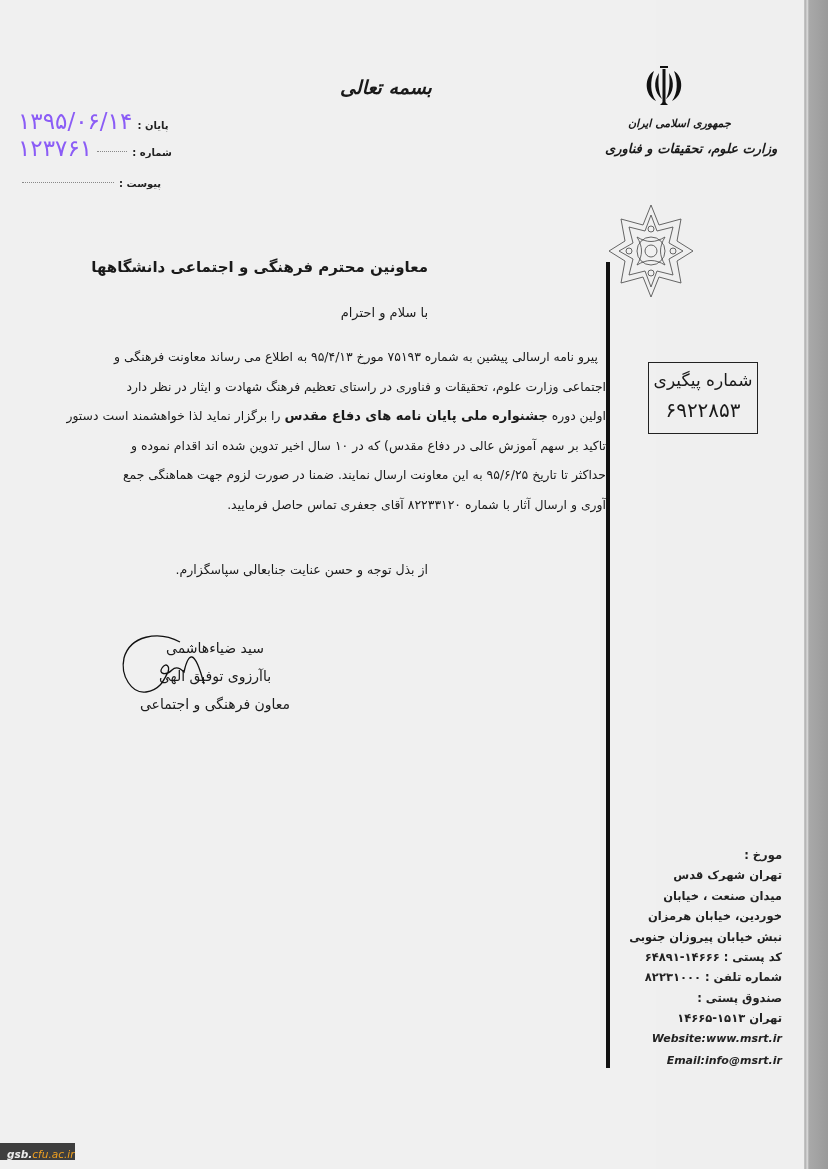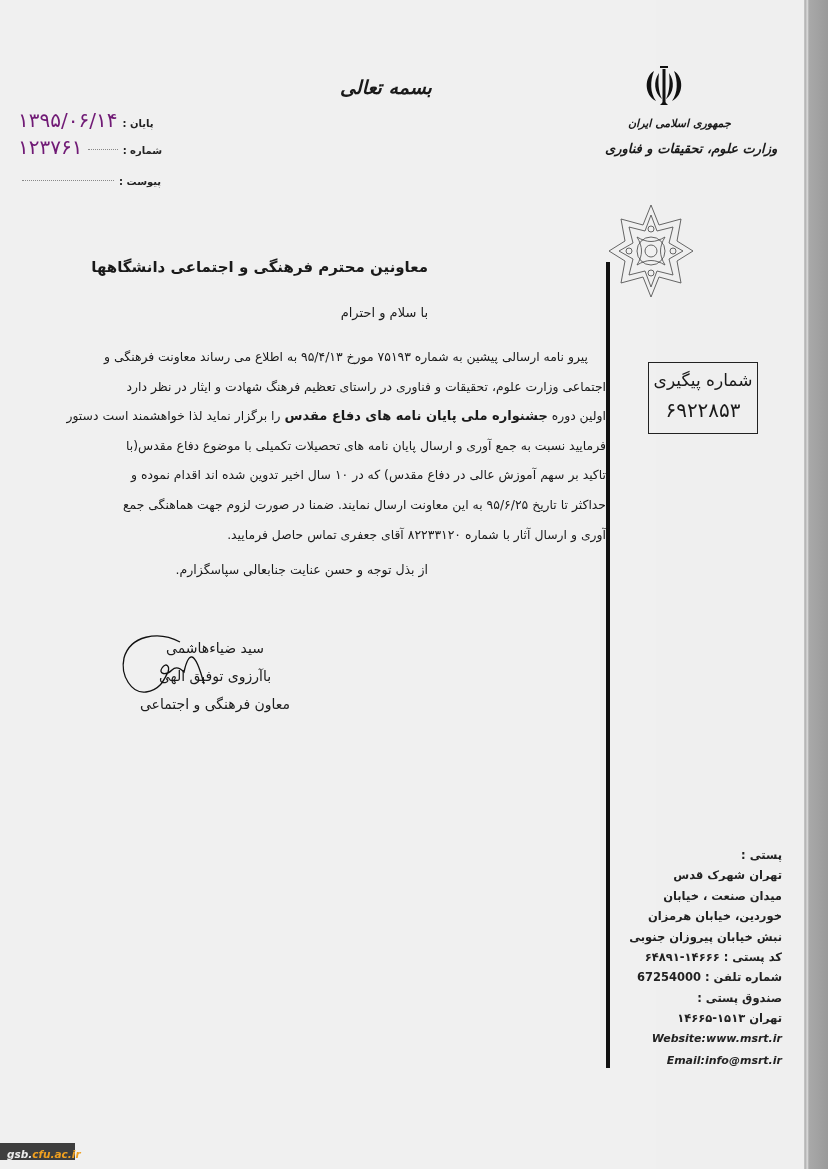--- a/index.html
+++ b/index.html
@@ -15,21 +15,21 @@
     background: #f0f0f0;
   }
   .edge-shadow {
     position: absolute; left: 804px; top: 0; width: 24px; height: 1169px;
     background: linear-gradient(to right, #c8c8c8 0, #b0b0b0 2px, #e4e4e4 3px, #a9a9a9 5px, #9a9a9a 100%);
   }
 
   
   .meta-row { position: absolute; direction: rtl; white-space: nowrap; }
   .meta-label { font-size: 10px; font-weight: bold; color: #222; }
-  .meta-value { font-size: 20px; letter-spacing: 1px; color: #701a75; font-family: "DejaVu Sans", sans-serif; }
+  .meta-value { font-size: 23px; letter-spacing: 1px; color: #8b5cf6; font-family: "DejaVu Sans", sans-serif; }
   .dots { display: inline-block; border-bottom: 1px dotted #888; vertical-align: middle; }
 
   .bismillah { position: absolute; left: 340px; top: 76px; font-family: "DejaVu Serif", serif; font-size: 19px; font-style: italic; font-weight: bold; direction: rtl; }
 
   
   .emblem { position: absolute; left: 640px; top: 63px; width: 48px; height: 48px; }
   .org-line { position: absolute; direction: rtl; font-family: "DejaVu Serif", serif; font-style: italic; white-space: nowrap; }
 
   .ornament { position: absolute; left: 607px; top: 203px; width: 88px; height: 96px; }
 
@@ -52,21 +52,21 @@
   .closing { position: absolute; right: 228px; top: 562px; font-size: 12.5px; direction: rtl; white-space: nowrap; }
 
   .sig-block { position: absolute; left: 110px; top: 634px; width: 210px; direction: rtl; text-align: center; font-size: 14px; line-height: 28px; }
   .sig-scribble { position: absolute; left: 118px; top: 628px; width: 90px; height: 72px; }
 
   .address { position: absolute; left: 612px; top: 845px; width: 170px; direction: rtl; text-align: right; font-size: 11.5px; font-weight: bold; line-height: 20.4px; color: #222; }
   .address .latin { direction: ltr; font-style: italic; font-weight: bold; font-size: 11px; }
 
   .watermark { position: absolute; left: 0; top: 1143px; width: 75px; height: 17px; background: #3e3e3e; }
   .watermark .wm-a { color: #ededed; font-style: italic; font-weight: bold; font-size: 10.5px; line-height: 17px; padding-left: 7px; }
-  .watermark .wm-b { color: #f0a020; font-style: italic; font-weight: bold; font-size: 10.5px; line-height: 17px; }
+  .watermark .wm-b { color: #f0a020; font-style: italic; font-weight: normal; font-size: 10.5px; line-height: 17px; }
 </style>
 </head>
 <body>
 
 <div class="page">
 
   <div class="bismillah">بسمه تعالی</div>
 
   <div class="meta-row" style="left:18px; top:108px;">
     <span class="meta-label">پایان :</span>
@@ -113,48 +113,47 @@
 
   <div class="tracking-box">
     <div class="t-label">شماره پیگیری</div>
     <div class="t-value">۶۹۲۲۸۵۳</div>
   </div>
 
   <div class="recipient">معاونین محترم فرهنگی و اجتماعی دانشگاهها</div>
   <div class="greeting">با سلام و احترام</div>
 
   <div class="body-p">
-    <span class="line" style="padding-right:18px;">پیرو نامه ارسالی پیشین به شماره ۷۵۱۹۳ مورخ ۹۵/۴/۱۳ به اطلاع می رساند معاونت فرهنگی و</span>
+    <span class="line" style="padding-right:8px;">پیرو نامه ارسالی پیشین به شماره ۷۵۱۹۳ مورخ ۹۵/۴/۱۳ به اطلاع می رساند معاونت فرهنگی و</span>
     <span class="line">اجتماعی وزارت علوم، تحقیقات و فناوری در راستای تعظیم فرهنگ شهادت و ایثار در نظر دارد</span>
     <span class="line"><span>اولین دوره </span><span class="bold">جشنواره ملی پایان نامه های دفاع مقدس</span><span> را برگزار نماید لذا خواهشمند است دستور</span></span>
-    <span class="line">فرمایید نسبت به جمع آوری و ارسال پایان نامه های تحصیلات تکمیلی با موضوع دفاع مقدس(با</span>
     <span class="line">تاکید بر سهم آموزش عالی در دفاع مقدس) که در ۱۰ سال اخیر تدوین شده اند اقدام نموده و</span>
     <span class="line">حداکثر تا تاریخ ۹۵/۶/۲۵ به این معاونت ارسال نمایند. ضمنا در صورت لزوم جهت هماهنگی جمع</span>
     <span class="line last" style="text-align:left;">آوری و ارسال آثار با شماره ۸۲۲۳۳۱۲۰ آقای جعفری تماس حاصل فرمایید.</span>
   </div>
 
   <div class="closing">از بذل توجه و حسن عنایت جنابعالی سپاسگزارم.</div>
 
   <div class="sig-block">
     <div>سید ضیاءهاشمی</div>
     <div>باآرزوی توفیق الهی</div>
     <div>معاون فرهنگی و اجتماعی</div>
   </div>
   <svg class="sig-scribble" viewBox="0 0 90 72">
     <path d="M62 14 C40 2 12 8 6 30 C2 48 14 66 28 64 C42 62 46 52 50 44 C52 38 48 34 44 40 C40 46 48 48 54 42 C58 38 62 40 66 44 C70 26 76 18 86 56" fill="none" stroke="#111" stroke-width="1.3"></path>
   </svg>
 
   <div class="address">
-    <div>پستی :</div>
+    <div>مورخ :</div>
     <div>تهران شهرک قدس</div>
     <div>میدان صنعت ، خیابان</div>
     <div>خوردین، خیابان هرمزان</div>
     <div>نبش خیابان پیروزان جنوبی</div>
     <div>کد پستی : ۱۴۶۶۶-۶۴۸۹۱</div>
-    <div>شماره تلفن : 67254000</div>
+    <div>شماره تلفن : ۸۲۲۳۱۰۰۰</div>
     <div>صندوق پستی :</div>
     <div>تهران ۱۵۱۳-۱۴۶۶۵</div>
     <div class="latin">Website:www.msrt.ir</div>
     <div class="latin" style="margin-top:2px;">Email:info@msrt.ir</div>
   </div>
 
   <div class="watermark">
     <span class="wm-a">gsb.</span><span class="wm-b">cfu.ac.ir</span>
   </div>
 </div>

